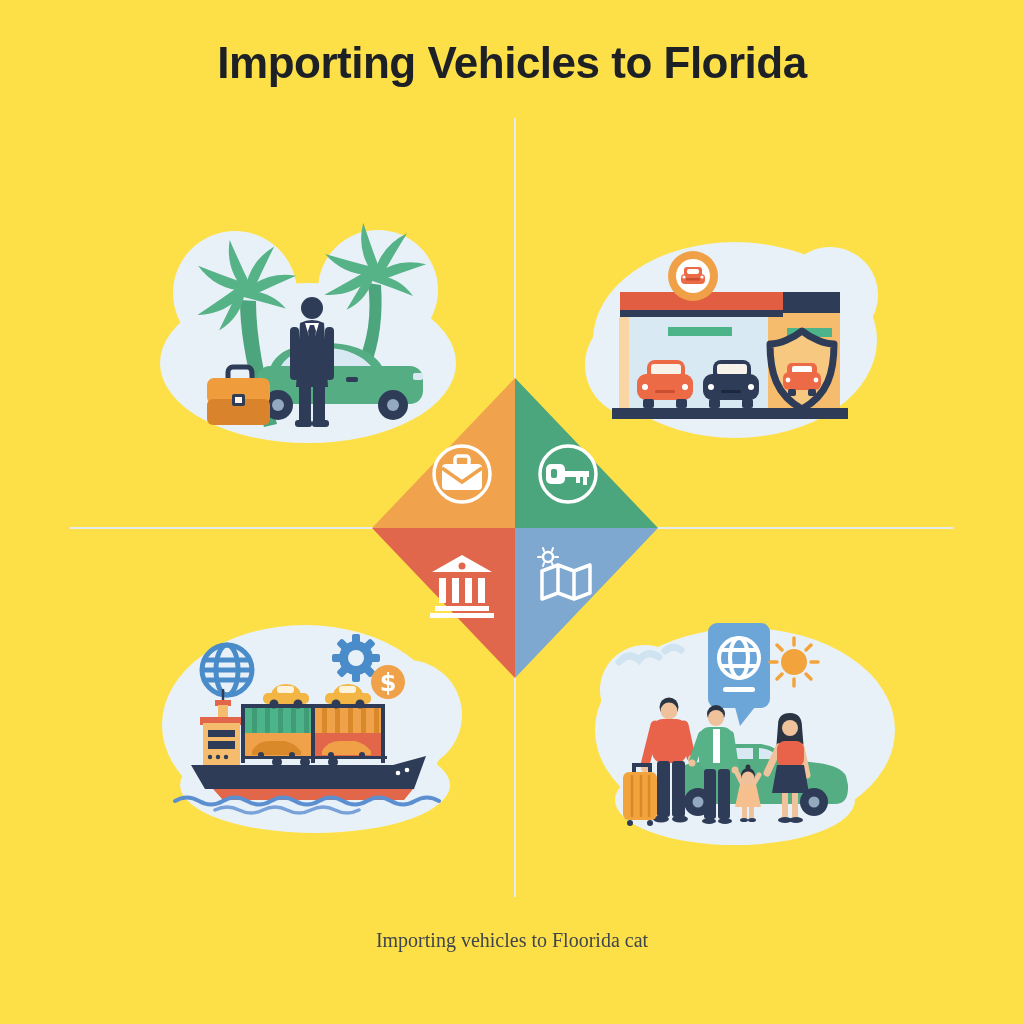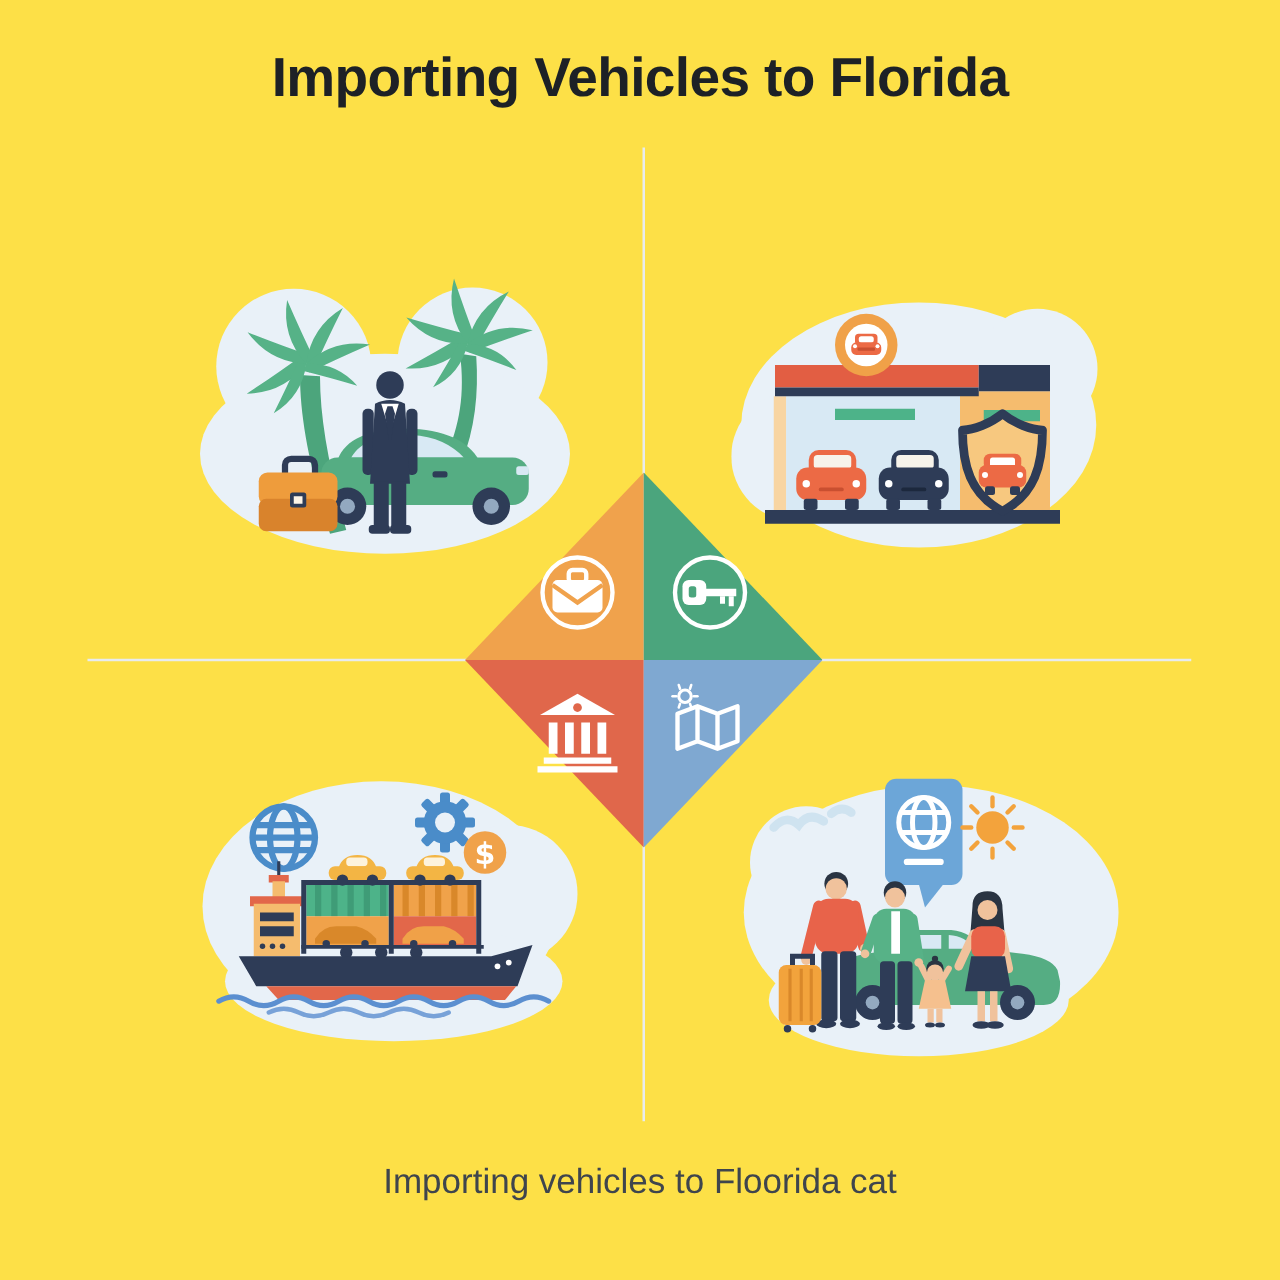--- a/index.html
+++ b/index.html
@@ -1,21 +1,21 @@
 <!DOCTYPE html>
 <html style="--title-text: #1d2126; --caption-text: #3f454d; --divider: #e8ebee; --blob: #e9f1f8; --navy: #2e3c57; --leaf: #56b287; --trunk: #4ca57c; --car-green: #55ad83; --window: #d8e9f4; --briefcase-light: #ee9c3c; --briefcase-dark: #d9832c; --hub: #93a9c0; --awning: #e25e43; --wall-pale: #f8d5a2; --wall-orange: #f5bc6e; --sign-green: #4db389; --container-green-dark: #3f9c77; --car-orange: #ec6a45; --shield-fill: #f7c87f; --badge-orange: #f0a148; --blue-icon: #4a8cc9; --coin: #f0a24a; --keel: #e2674a; --container-orange: #f0a24a; --container-orange-dark: #d9882a; --deck-car: #f3b544; --wave: #5b8fd0; --bubble: #6ca6d8; --sun: #f3a33c; --cloud: #cfe3f0; --skin: #f0c29c; --hair: #2a3442; --shirt: #e8634a; --jacket-green: #57b287; --dress: #f5c08e; --suitcase: #f2a33c; --diamond-orange: #f0a24c; --diamond-green: #4ba57d; --diamond-red: #e0674b; --diamond-blue: #7fa8d1;"><head>
 <meta charset="utf-8">
 <style>
   html,body{margin:0;padding:0;background:#ffffff;}
   .canvas{position:relative;width:1024px;height:1024px;background:#fde047;overflow:hidden;
           font-family:"Liberation Sans",sans-serif;}
   .title{position:absolute;top:38px;left:0;width:100%;text-align:center;margin:0;
          font-size:44px;font-weight:bold;letter-spacing:-0.5px;color:var(--title-text,#1d2126);}
   .caption{position:absolute;top:929px;left:0;width:100%;text-align:center;
-           font-size:28px;font-weight:400;color:var(--caption-text,#3f454d);}
+           font-size:20px;font-weight:400;color:var(--caption-text,#3f454d);font-family:Liberation Serif, serif;}
   .divider{position:absolute;background:var(--divider,#e8ebee);}
   .div-v{left:514px;top:118px;width:2px;height:779px;}
   .div-h{left:70px;top:527px;width:883px;height:2px;}
   .scene{position:absolute;}
 </style>
 </head>
 <body>
 
 <div class="canvas">
 

